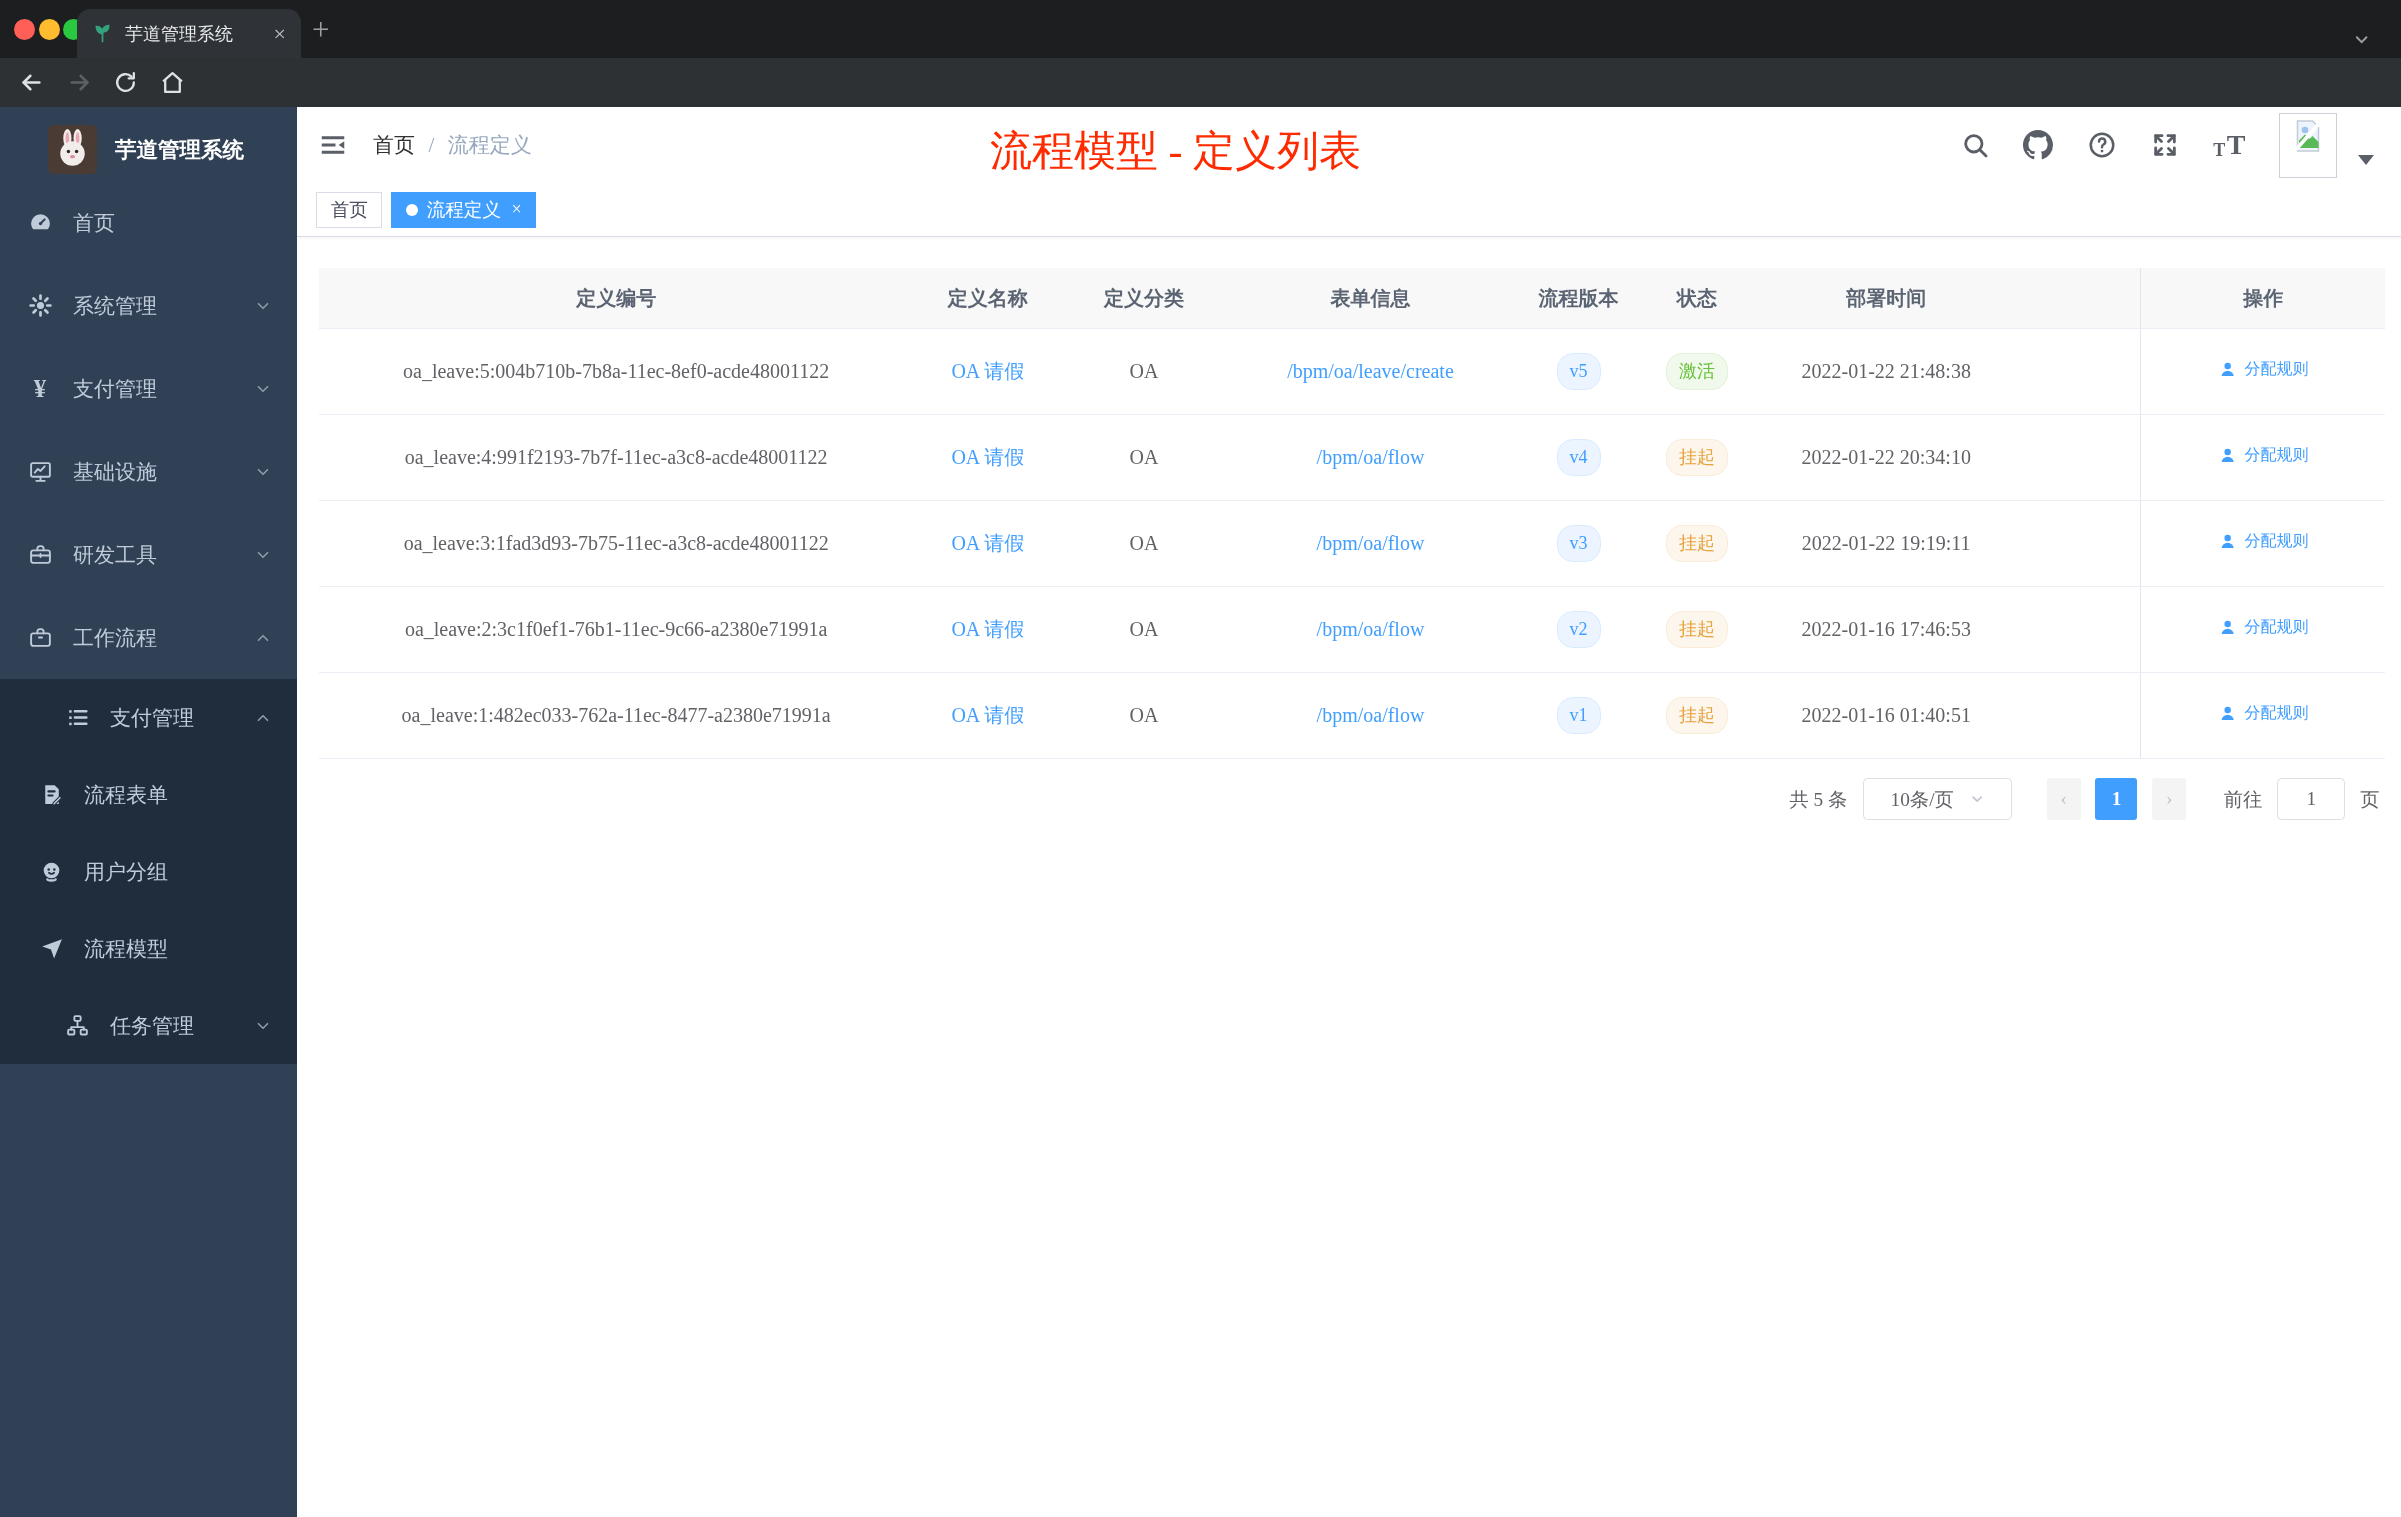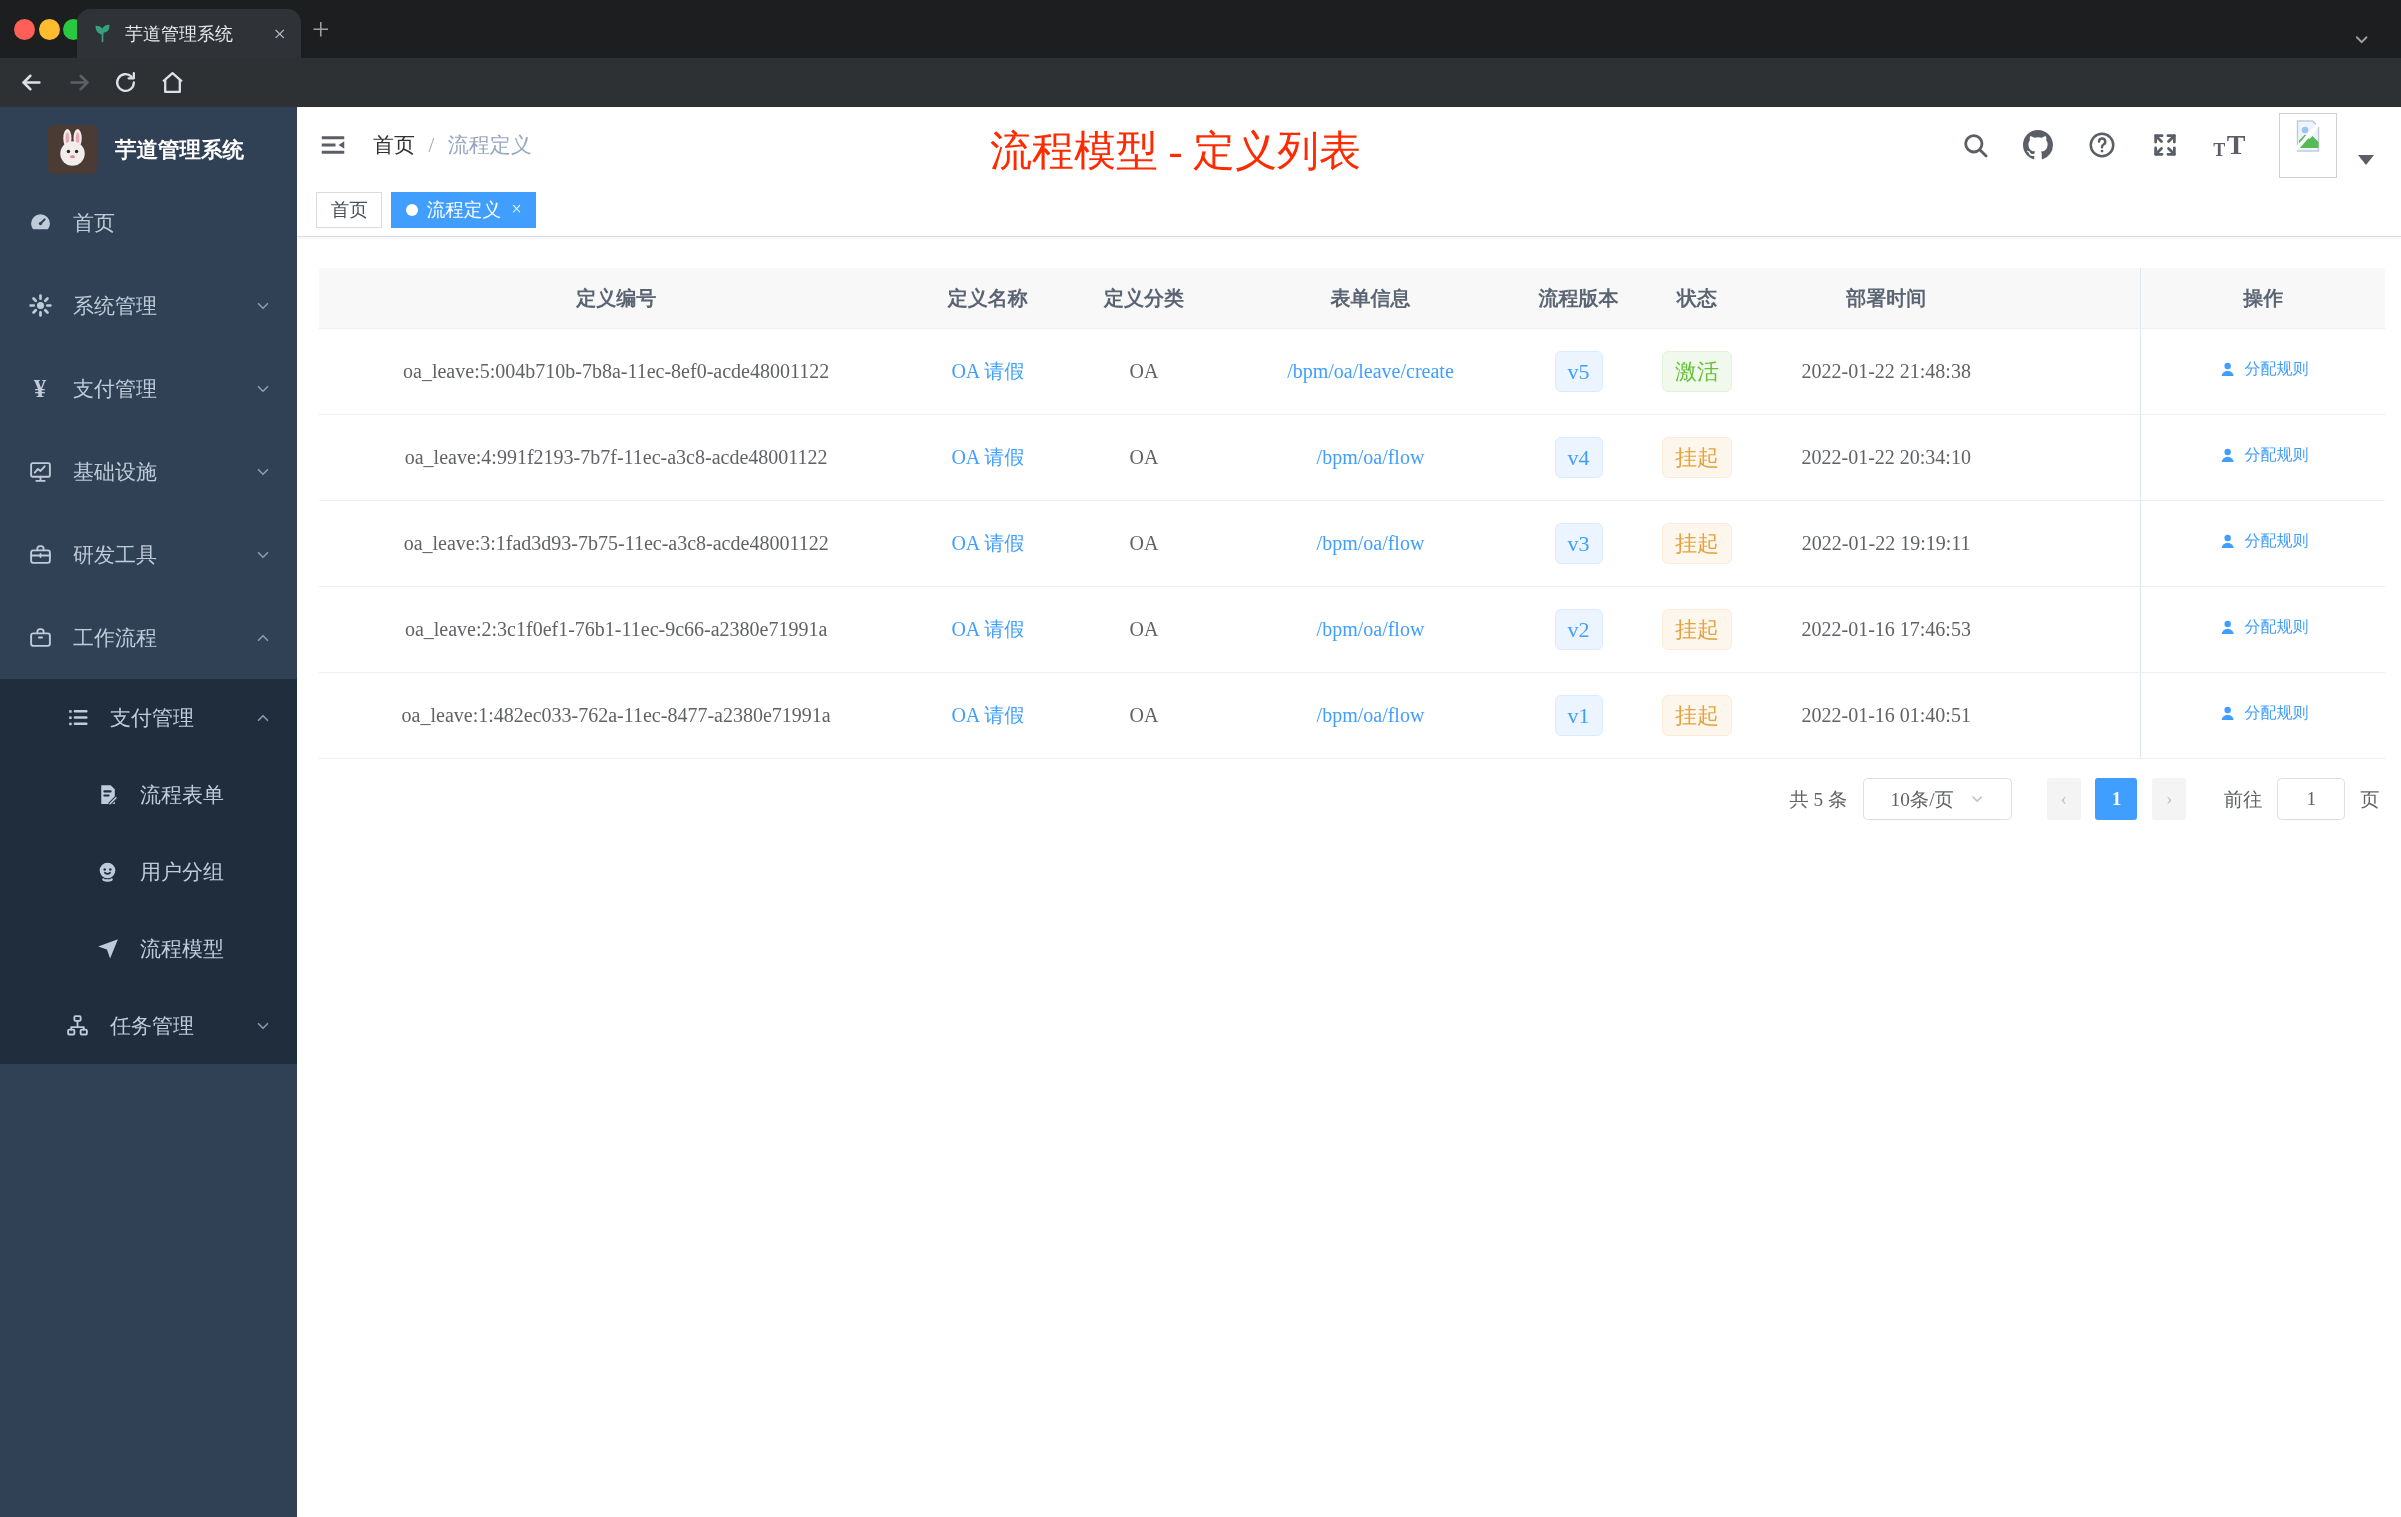--- a/index.html
+++ b/index.html
@@ -40,21 +40,21 @@
   
   .sidebar{position:absolute;left:0;top:107px;width:297px;bottom:0;background:#304156;overflow:hidden;}
   .logo-row{display:flex;align-items:center;padding:18px 0 0 48px;}
   .logo-img{width:49px;height:49px;border-radius:4.5px;overflow:hidden;flex:none;}
   .app-title{margin-left:18px;font-size:21.5px;font-weight:700;color:#fff;white-space:nowrap;}
   .menu{margin-top:7.4px;}
   .menu-item{display:flex;align-items:center;height:83px;color:#bfcbd9;font-size:21px;cursor:pointer;}
   .menu-item .mi{width:30px;display:flex;justify-content:center;margin-right:18px;flex:none;}
   .menu-item.level1{padding-left:25px;}
   .menu-item.level2{padding-left:62px;height:77px;}
-  .menu-item.level3{padding-left:92px;height:77px;}
+  .menu-item.level3{padding-left:36px;height:77px;}
   .menu-item.dark{background:#1f2d3d;}
   .m-arrow{margin-left:auto;margin-right:25px;color:#8d9bab;display:flex;}
   .m-arrow.up svg{transform:rotate(180deg);}
   .yen-glyph{font-size:25px;font-weight:700;}
 
   
   .main{position:absolute;left:297px;top:107px;right:0;bottom:0;background:#fff;}
   .app-header{height:76px;position:relative;display:flex;align-items:center;}
   .hamburger{margin-left:21px;color:#5a5e66;display:flex;}
   .breadcrumb{margin-left:25px;font-size:21px;color:#303133;display:flex;gap:13.4px;align-items:center;}
@@ -76,21 +76,21 @@
   .tag-close{font-size:18px;margin-left:1.5px;}
 
   .content{position:relative;height:calc(100% - 129px);}
   table.def{position:absolute;left:22px;top:31px;width:2066px;border-collapse:collapse;table-layout:fixed;}
   table.def th{height:58px;background:#f8f8f9;font-size:20px;color:#5a6472;font-weight:700;
                border-bottom:0.7px solid #ebeef5;text-align:center;}
   table.def td{height:83px;font-size:20px;color:#606266;text-align:center;border-bottom:0.7px solid #ebeef5;
                white-space:nowrap;overflow:hidden;}
   .divider-l{border-left:0.7px solid #dfe6ec;}
   .link{color:#409eff;text-decoration:none;cursor:pointer;}
-  .badge{display:inline-block;padding:6px 12px;border-radius:6px;font-size:22px;line-height:1.25;}
+  .badge{display:inline-block;padding:6px 12px;border-radius:16px;font-size:18px;line-height:1.25;}
   .badge.version{background:#ecf5ff;border:0.7px solid #d9ecff;color:#409eff;}
   .badge.success{background:#f0f9eb;border:0.7px solid #e1f3d8;color:#67c23a;}
   .badge.warning{background:#fdf6ec;border:0.7px solid #faecd8;color:#e6a23c;}
   .action-link{color:#409eff;font-size:16px;display:inline-flex;align-items:center;gap:7.4px;cursor:pointer;}
 
   .pagination{position:absolute;right:21.5px;top:541px;display:flex;align-items:center;font-size:19.3px;color:#606266;}
   .pg-total{margin-right:16px;}
   .pg-select{width:149px;height:42px;border:0.7px solid #dcdfe6;border-radius:4.5px;display:flex;align-items:center;
              justify-content:center;gap:15px;color:#606266;margin-right:27px;box-sizing:border-box;cursor:pointer;}
   .pg-caret{color:#c0c4cc;display:flex;}

